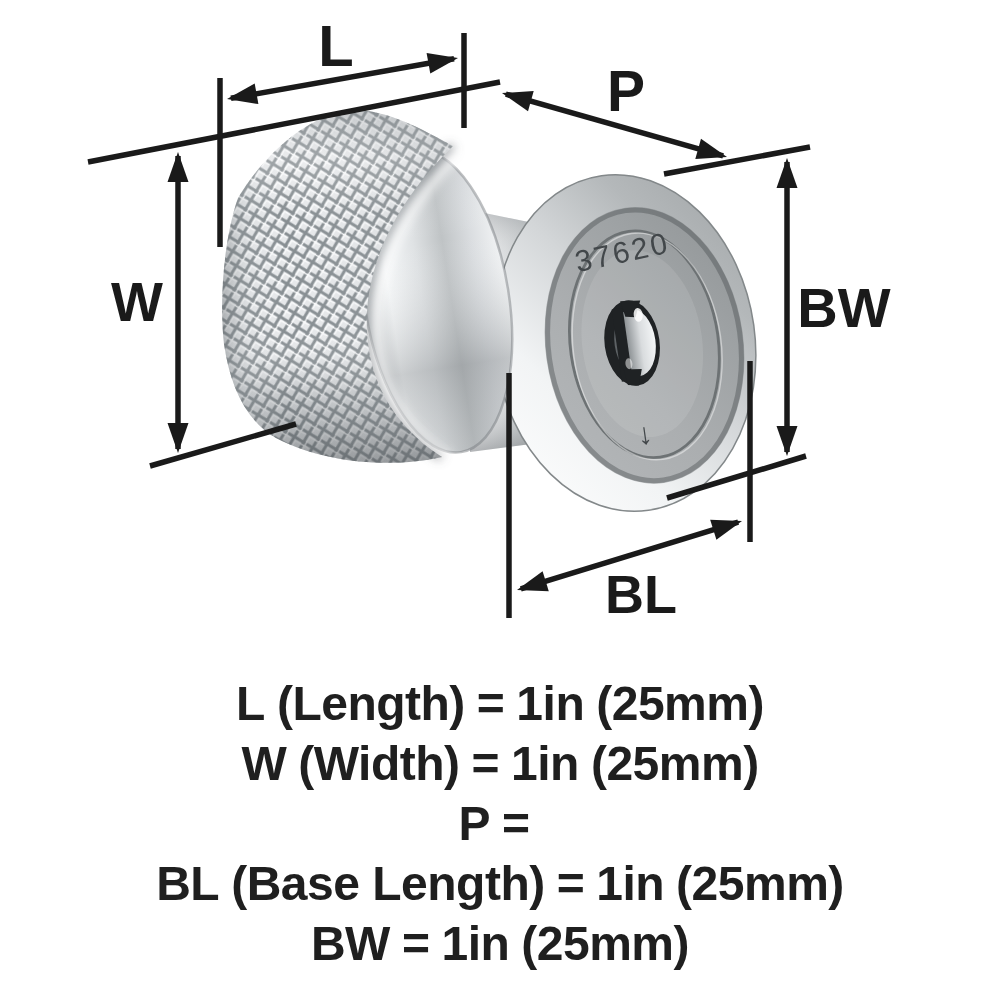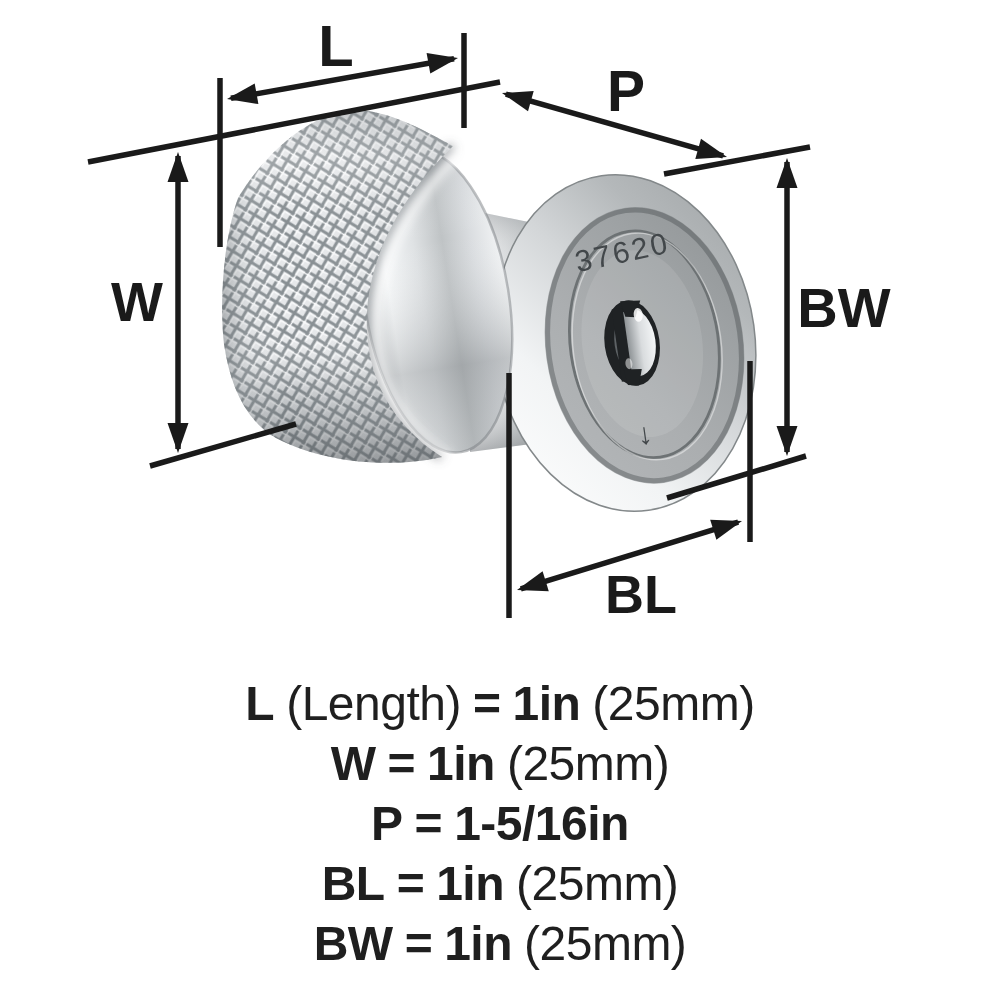--- a/index.html
+++ b/index.html
@@ -7,21 +7,21 @@
          font-family:"Liberation Sans",sans-serif;}
   #diagram{position:absolute;left:0;top:0;}
   #dims line{stroke:#1a1a1a;stroke-width:5.5;}
   #dims polygon{fill:#1a1a1a;}
   .dim-label{font-family:"Liberation Sans",sans-serif;font-weight:700;fill:#1a1a1a;}
   .engraved{font-family:"Liberation Sans",sans-serif;fill:#42474a;}
   #specs{position:absolute;left:0;top:674px;width:1000px;}
   .spec-line{display:flex;justify-content:center;align-items:baseline;gap:12px;
              height:60px;line-height:60px;font-size:48px;letter-spacing:-0.5px;color:#1f1f1f;}
   .spec-line .b{font-weight:700;}
-  .spec-line .r{font-weight:400;text-align:center;}
+  .spec-line .r{font-weight:700;text-align:center;}
   .valgroup{display:inline-flex;gap:12px;}
 </style>
 </head>
 <body>
 
 <div id="stage">
 
   <svg id="diagram" width="1000" height="660" viewBox="0 0 1000 660">
     <defs>
       <pattern id="kn" width="15" height="15" patternUnits="userSpaceOnUse" patternTransform="rotate(-14)">
@@ -184,35 +184,36 @@
         <span class="b">L</span>
         <span class="r">(Length)</span>
         <span class="b">=</span>
         <span class="valgroup">
           <span class="b">1in</span>
           <span class="r">(25mm)</span>
         </span>
       </div>
     <div class="spec-line">
         <span class="b">W</span>
+        <span class="r">(Width)</span>
         <span class="b">=</span>
         <span class="valgroup">
           <span class="b">1in</span>
           <span class="r">(25mm)</span>
         </span>
       </div>
     <div class="spec-line">
         <span class="b">P</span>
         <span class="b">=</span>
         <span class="valgroup">
-          <span class="b">1-5/16in</span>
         </span>
       </div>
     <div class="spec-line">
         <span class="b">BL</span>
+        <span class="r">(Base Length)</span>
         <span class="b">=</span>
         <span class="valgroup">
           <span class="b">1in</span>
           <span class="r">(25mm)</span>
         </span>
       </div>
     <div class="spec-line">
         <span class="b">BW</span>
         <span class="b">=</span>
         <span class="valgroup">

